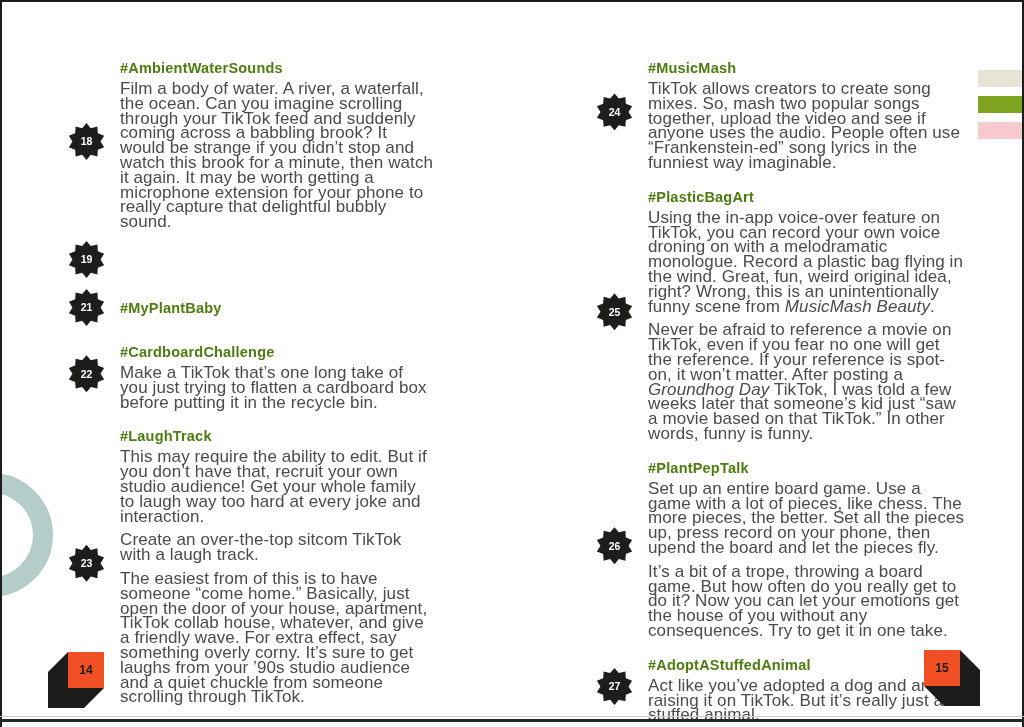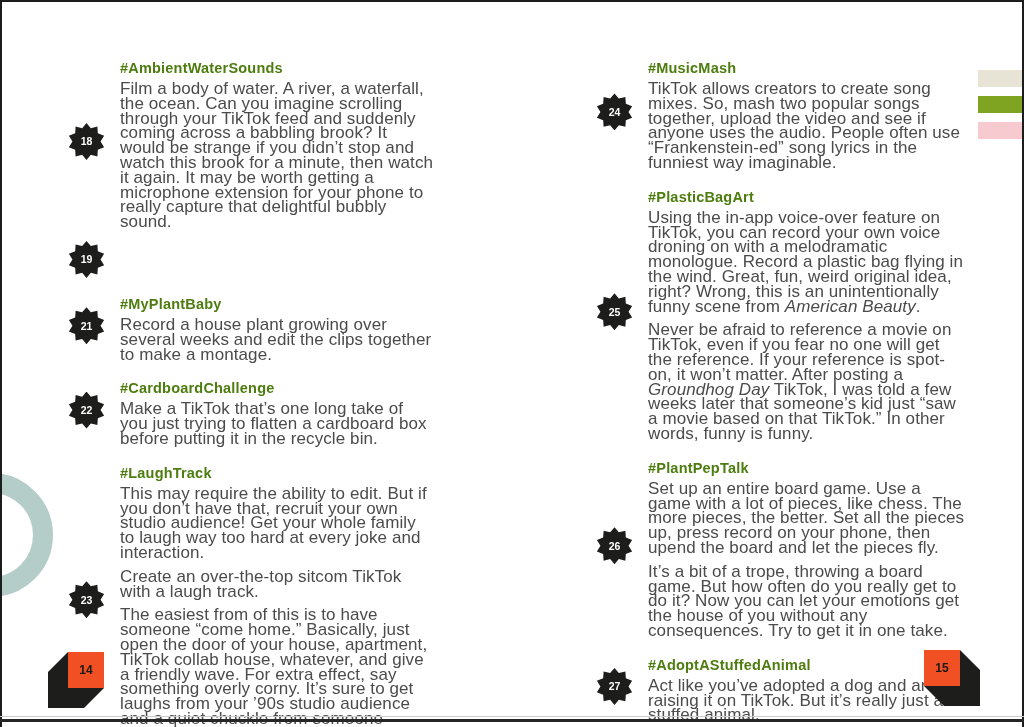--- a/index.html
+++ b/index.html
@@ -84,21 +84,20 @@
       </div>
     </div>
 
 
     <div class="item">
       <div class="badge">
         <span class="badge-num">21</span>
       </div>
       <div class="item-body">
         <h3 class="title">#MyPlantBaby</h3>
-        <p>Record a house plant growing over several weeks and edit the clips together to make a montage.</p>
       </div>
     </div>
 
     <div class="item">
       <div class="badge">
         <span class="badge-num">22</span>
       </div>
       <div class="item-body">
         <h3 class="title">#CardboardChallenge</h3>
         <p>Make a TikTok that’s one long take of you just trying to flatten a cardboard box before putting it in the recycle bin.</p>
@@ -130,21 +129,21 @@
         <p>TikTok allows creators to create song mixes. So, mash two popular songs together, upload the video and see if anyone uses the audio. People often use “Frankenstein-ed” song lyrics in the funniest way imaginable.</p>
       </div>
     </div>
 
     <div class="item">
       <div class="badge">
         <span class="badge-num">25</span>
       </div>
       <div class="item-body">
         <h3 class="title">#PlasticBagArt</h3>
-        <p><span>Using the in-app voice-over feature on TikTok, you can record your own voice droning on with a melodramatic monologue. Record a plastic bag flying in the wind. Great, fun, weird original idea, right? Wrong, this is an unintentionally funny scene from </span><i>American Beauty</i><span>.</span></p>
+        <p><span>Using the in-app voice-over feature on TikTok, you can record your own voice droning on with a melodramatic monologue. Record a plastic bag flying in the wind. Great, fun, weird original idea, right? Wrong, this is an unintentionally funny scene from </span><i>MusicMash Beauty</i><span>.</span></p>
         <p><span>Never be afraid to reference a movie on TikTok, even if you fear no one will get the reference. If your reference is spot-on, it won’t matter. After posting a </span><i>Groundhog Day</i><span> TikTok, I was told a few weeks later that someone’s kid just “saw a movie based on that TikTok.” In other words, funny is funny.</span></p>
       </div>
     </div>
 
     <div class="item">
       <div class="badge">
         <span class="badge-num">26</span>
       </div>
       <div class="item-body">
         <h3 class="title">#PlantPepTalk</h3>

